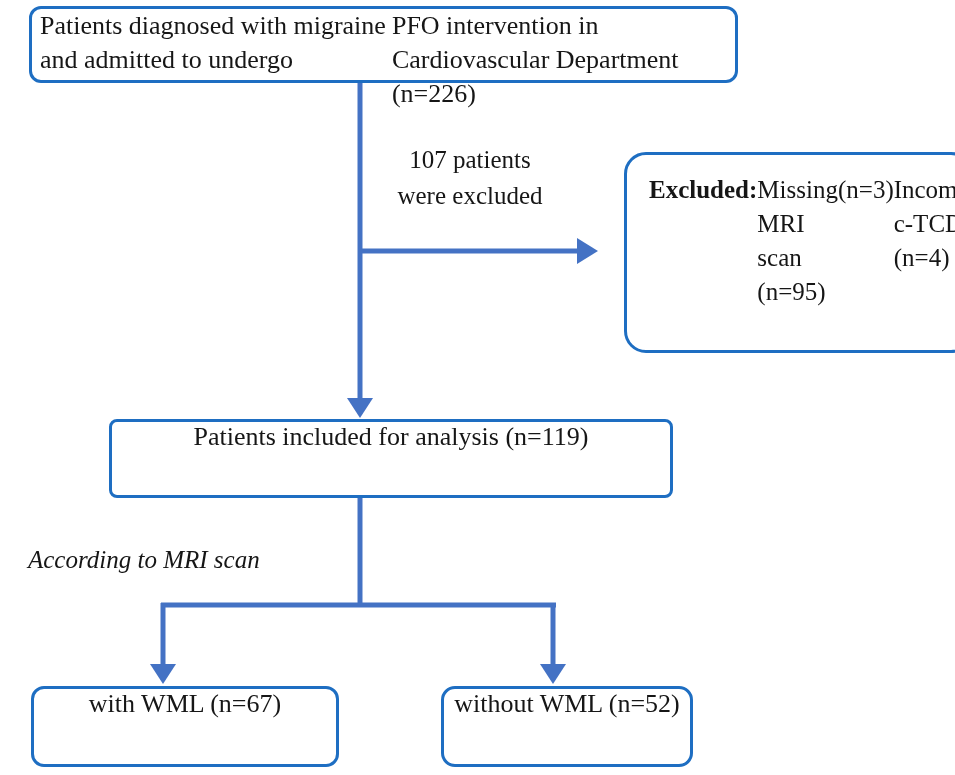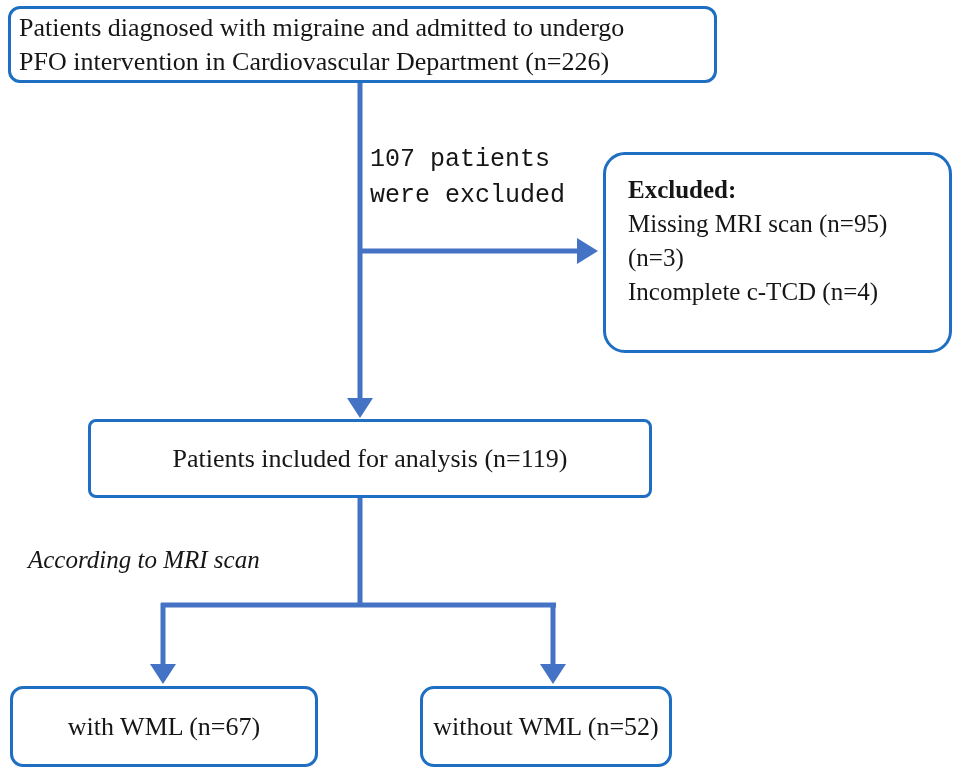--- a/index.html
+++ b/index.html
@@ -30,22 +30,23 @@
   .connectors polygon {
     fill: #4472c4;
     stroke: none;
   }
   .box {
     position: absolute;
     border: 3px solid #1e6ec2;
     background: #ffffff;
     box-sizing: border-box;
     display: flex;
-    flex-direction: column;
+    flex-direction: row;
     justify-content: center;
+    margin-left: 21px;
   }
   .box-source {
     left: 8px;
     top: 6px;
     width: 709px;
     height: 77px;
     border-radius: 12px;
     padding-left: 8px;
     font-size: 26px;
     line-height: 34px;
@@ -95,21 +96,21 @@
   }
   .float-label {
     position: absolute;
     font-size: 25px;
     line-height: 36px;
   }
   .label-excluded-count {
     left: 370px;
     top: 142px;
     width: 200px;
-    font-family: Liberation Mono, monospace;
+    text-align: center;
   }
   .label-split-criterion {
     left: 28px;
     top: 542px;
     width: 330px;
     text-align: left;
     font-style: italic;
   }
 </style>
 </head>

